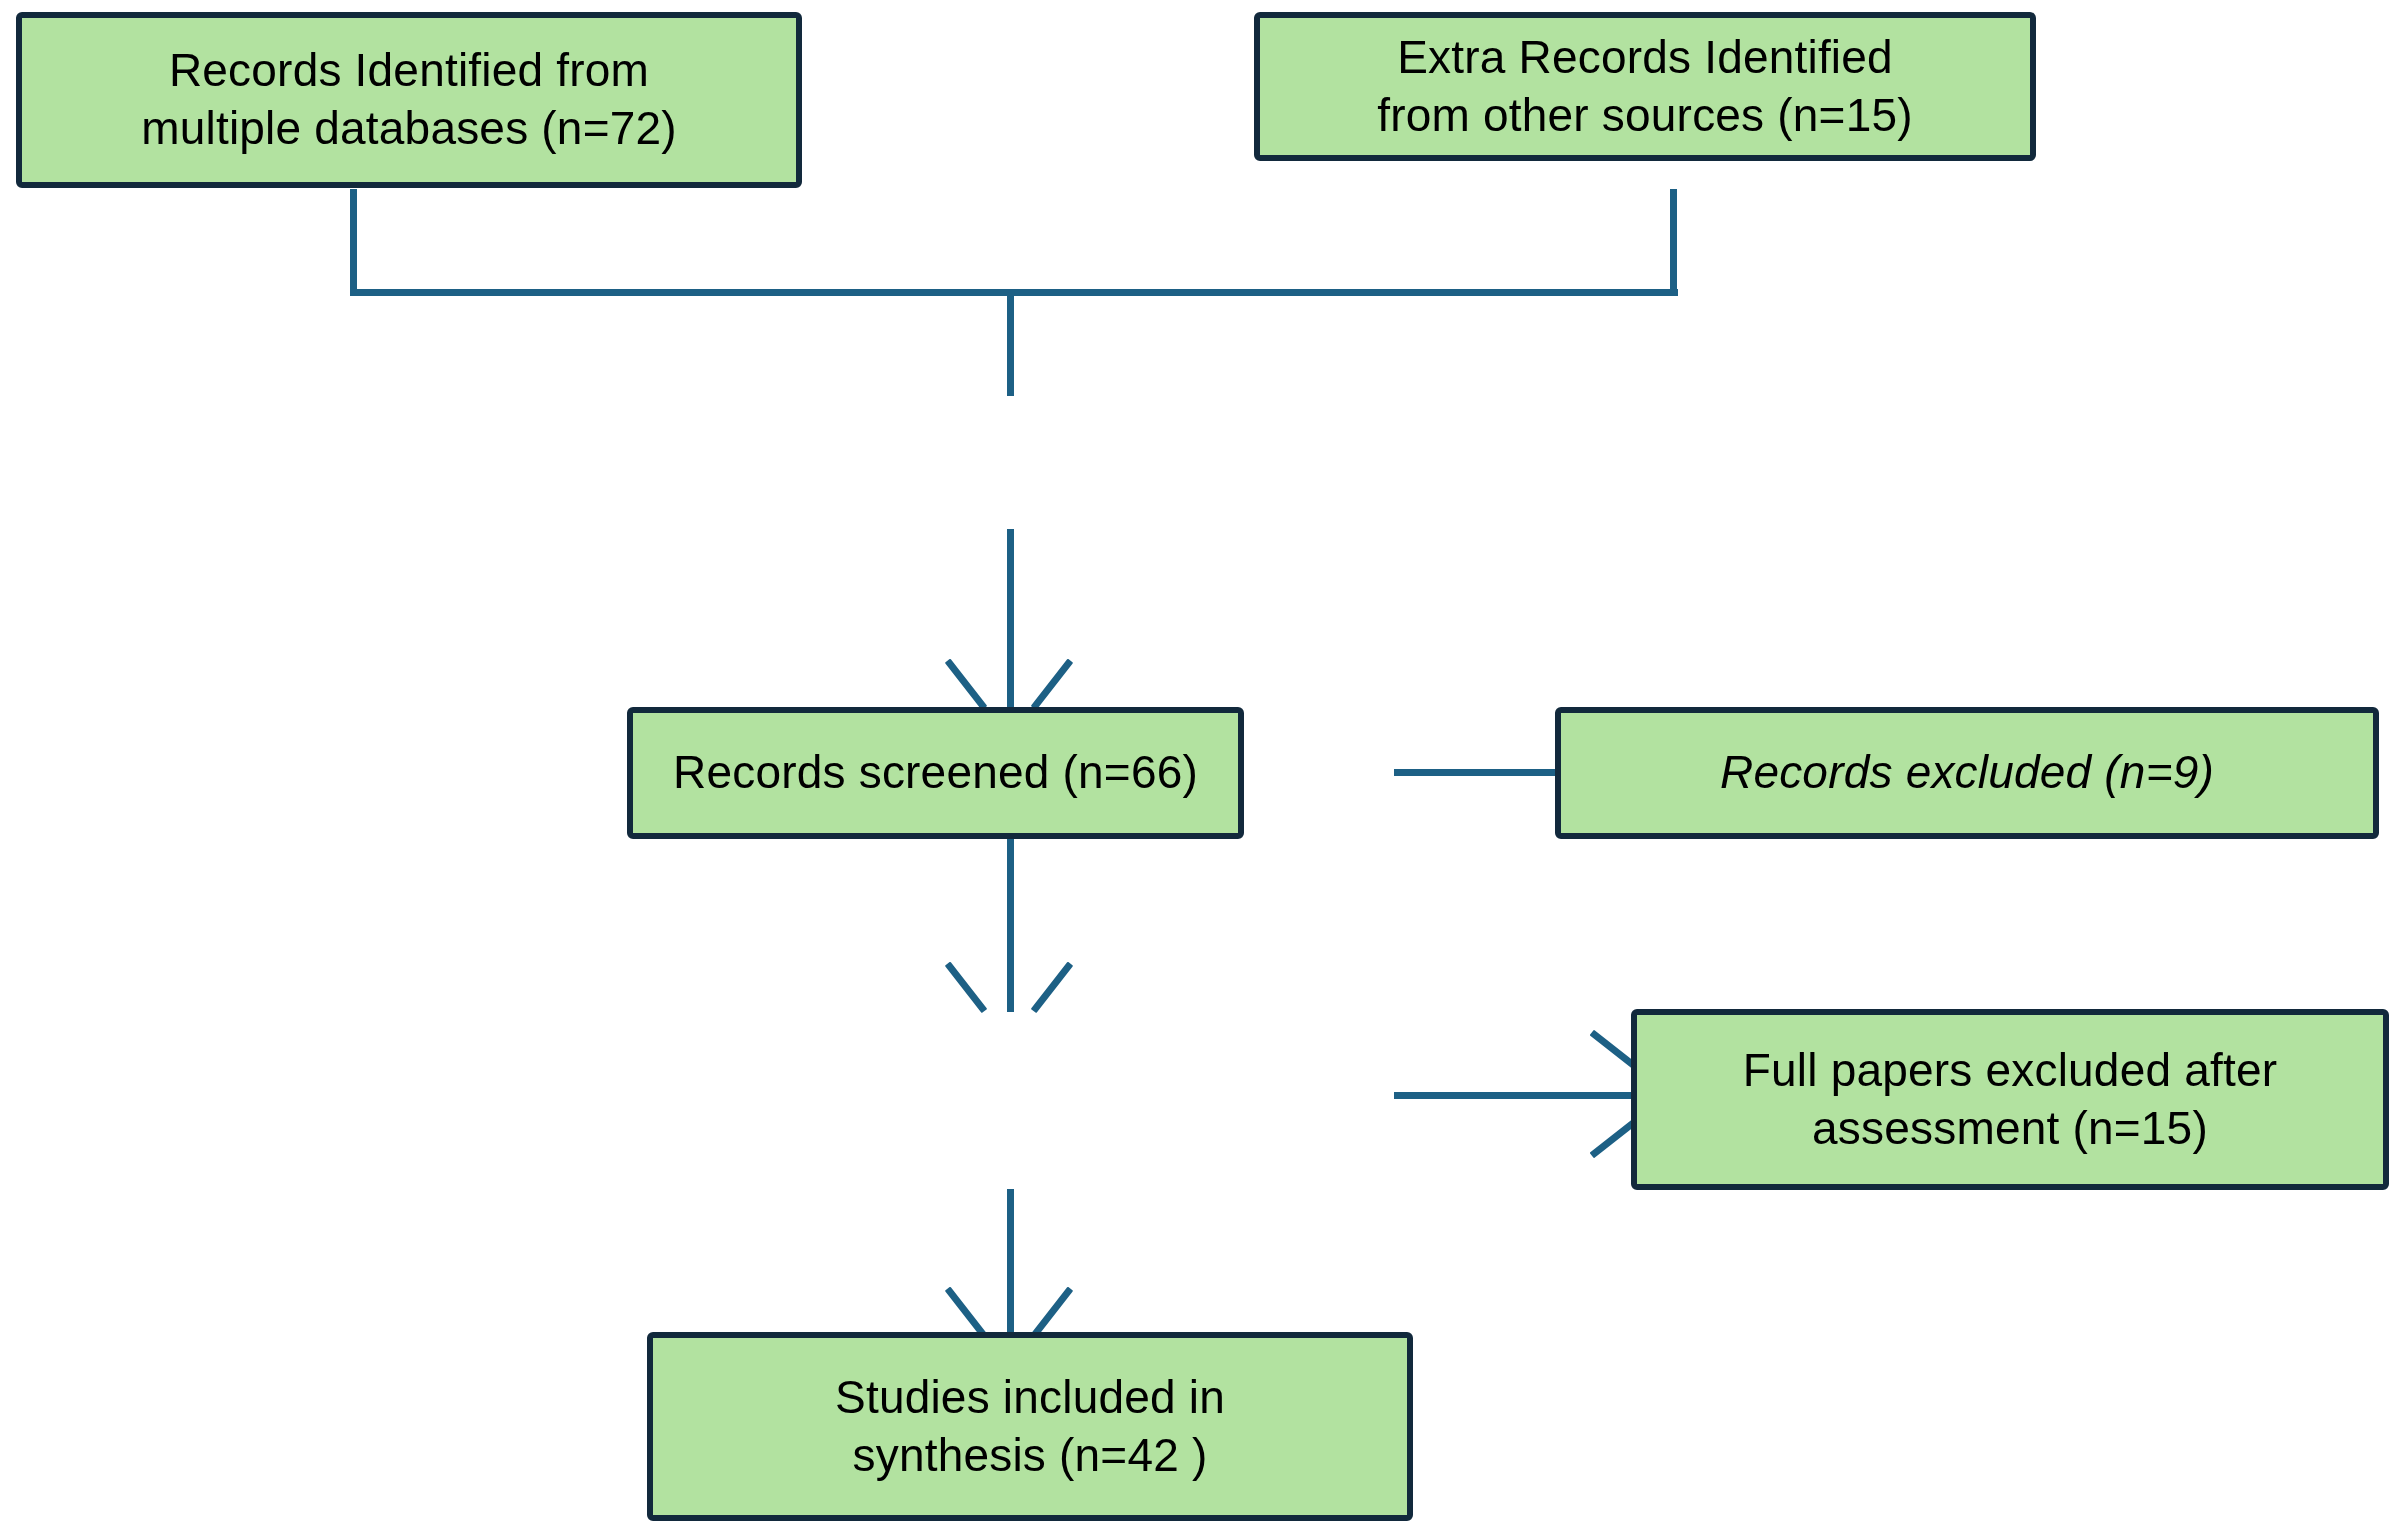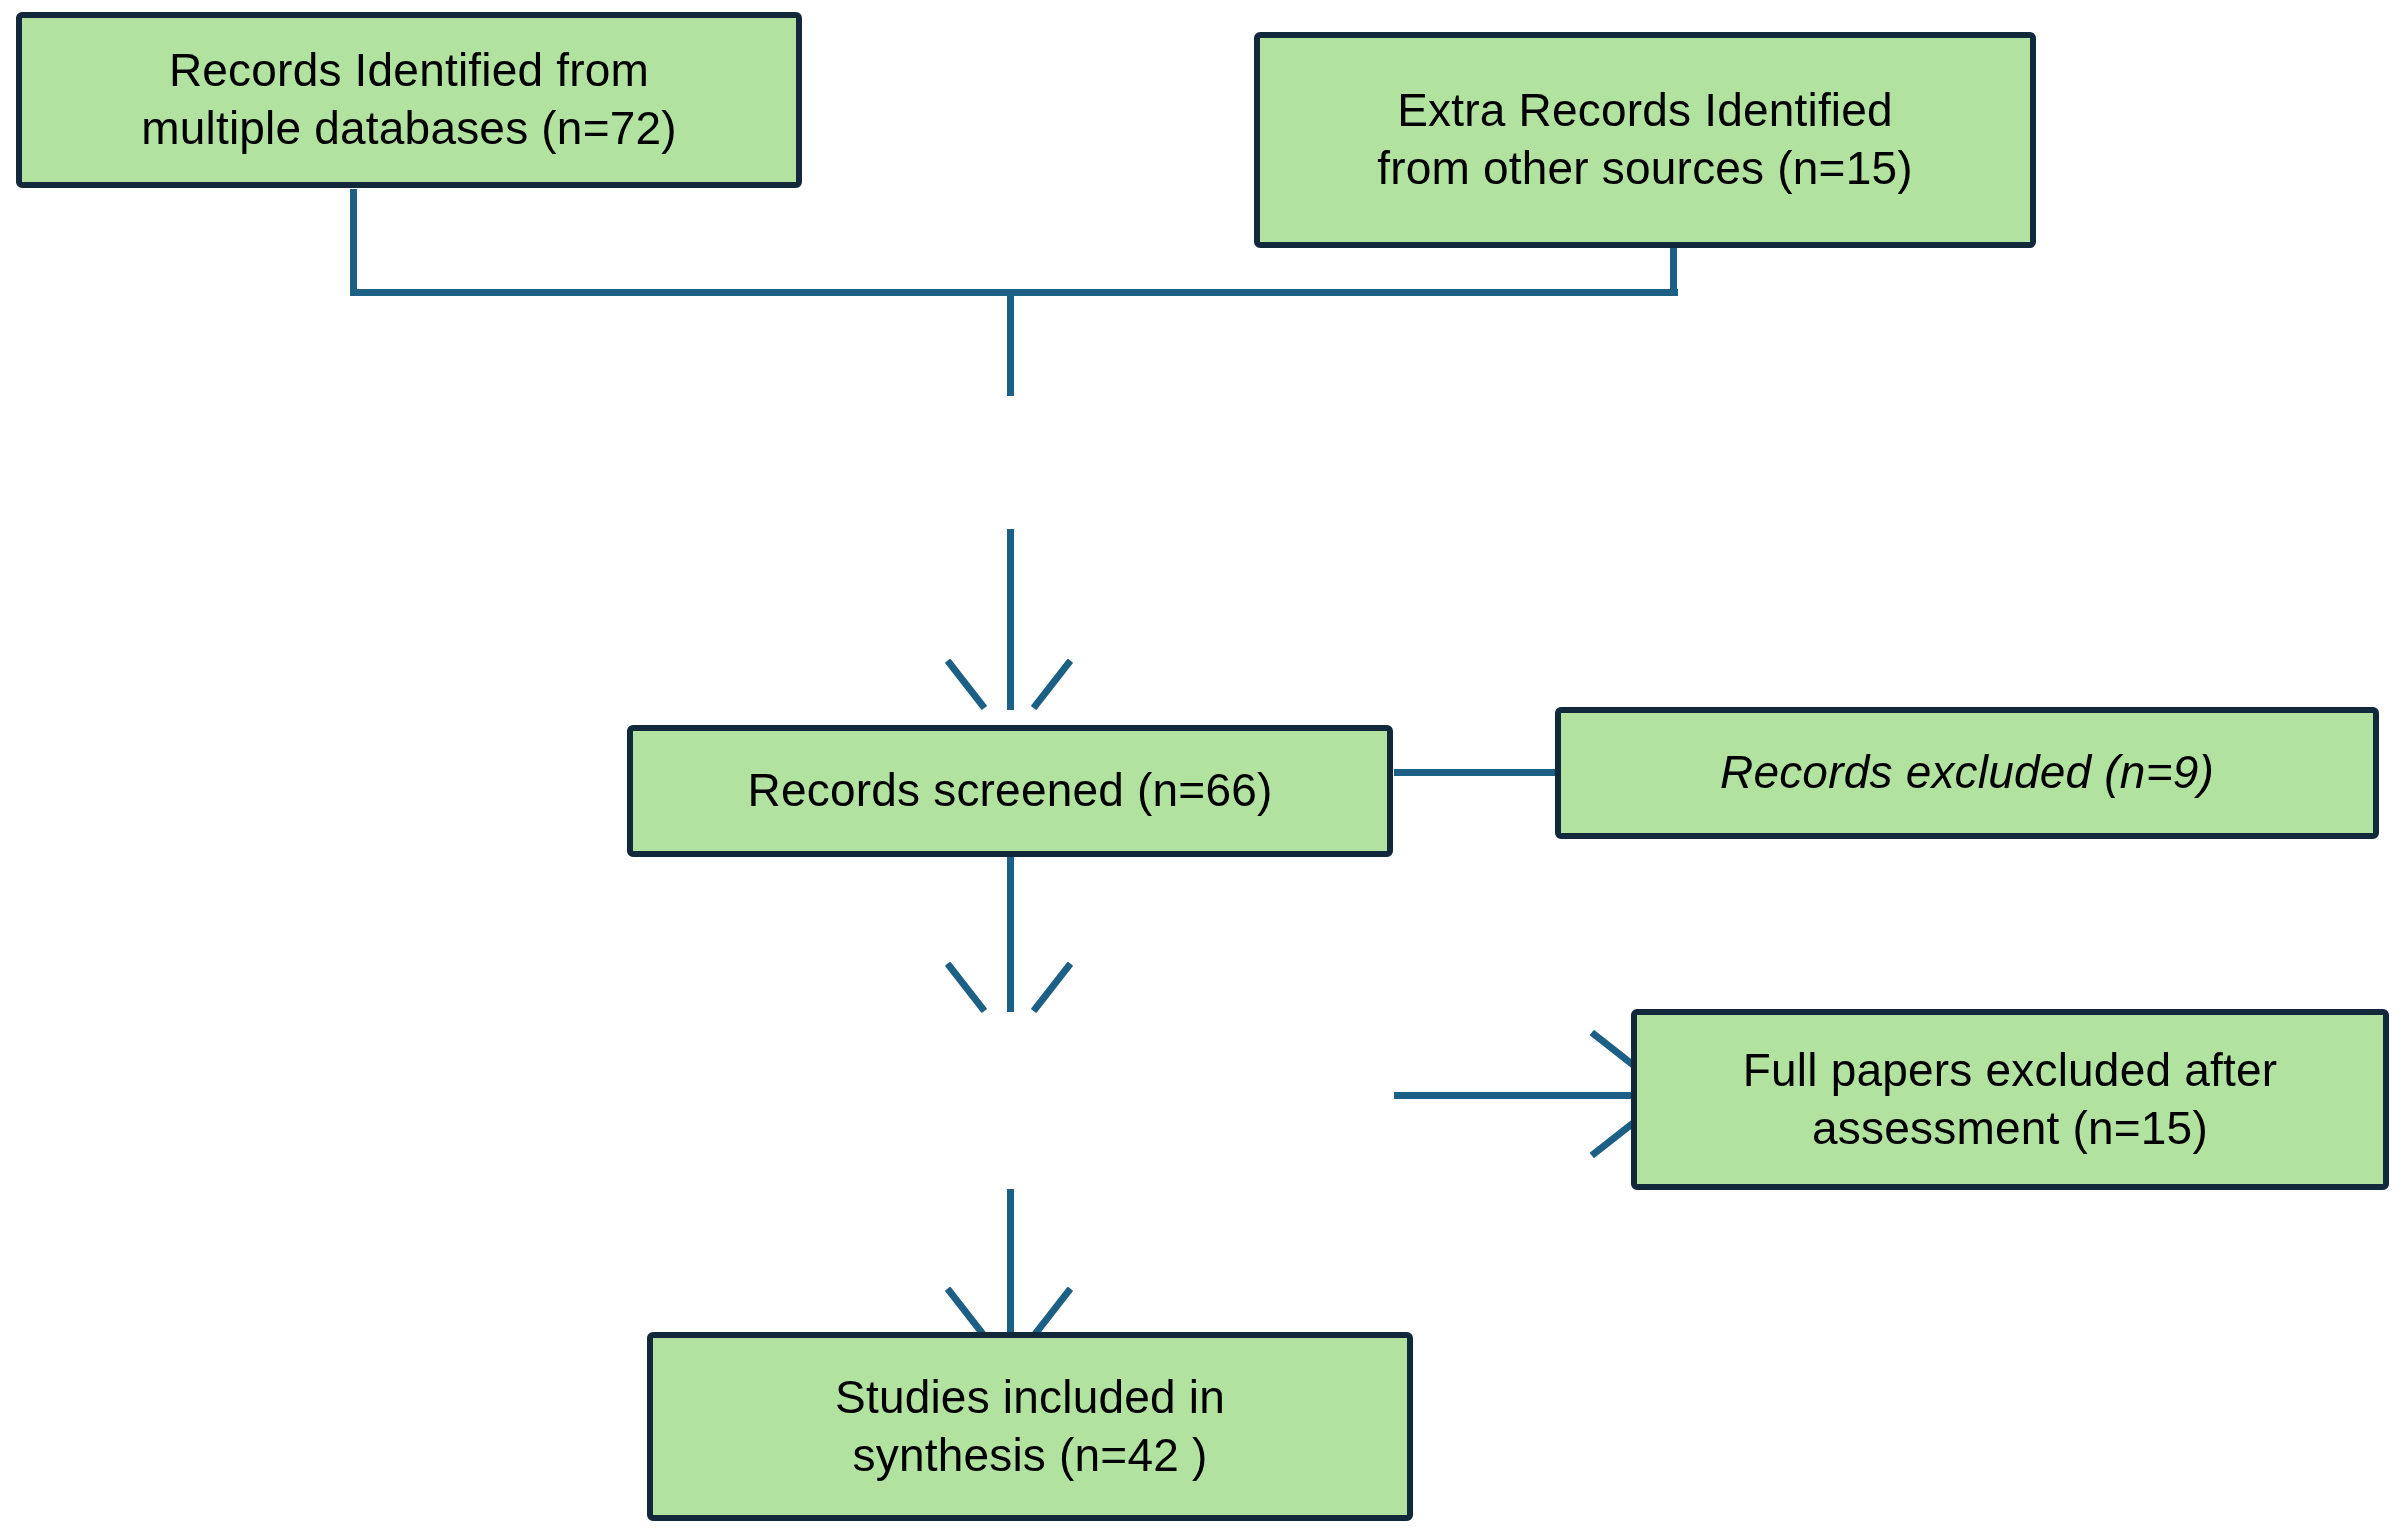--- a/index.html
+++ b/index.html
@@ -36,23 +36,23 @@
   }
   .node .label {
     display: block;
     width: 100%;
     padding: 0 8.8px;
     box-sizing: border-box;
   }
 
   
   #node-identified      { left: 16px;   top: 12.3px;   width: 786px;  height: 176px; }
-  #node-extra           { left: 1254px; top: 12.3px;   width: 782px;  height: 216px; margin-top: 20px; }
+  #node-extra           { left: 1254px; top: 12.3px;   width: 782px;  height: 149px; }
   #node-duplicates      { left: 486px;  top: 390px;  width: 1048px; height: 138px; }
-  #node-screened        { left: 627px;  top: 725px;  width: 766px;  height: 132px; }
+  #node-screened        { left: 627px;  top: 707px;  width: 617px;  height: 132px; }
   #node-excluded        { left: 1555px; top: 707px;  width: 824px;  height: 132px; font-style: italic; }
   #node-fulltext        { left: 627px;  top: 1009px; width: 766px;  height: 181px; }
   #node-fulltext-excl   { left: 1631px; top: 1009px; width: 758px;  height: 181px; }
   #node-included        { left: 627px;  top: 1332px; width: 766px;  height: 189px; margin-left: 20px; }
 
   
   .conn {
     position: absolute;
     background: #1d6085;
     z-index: 1;

